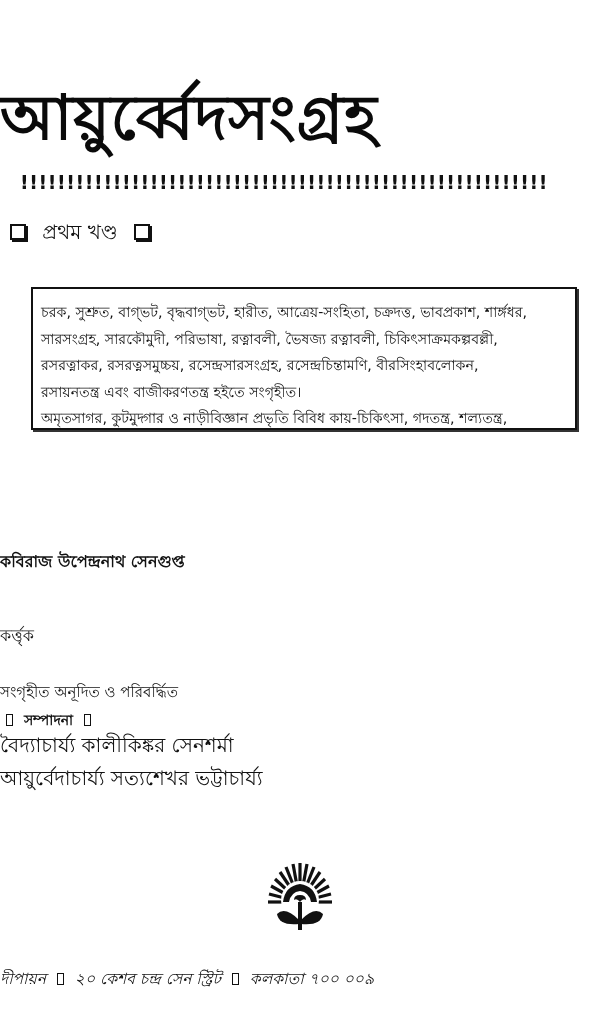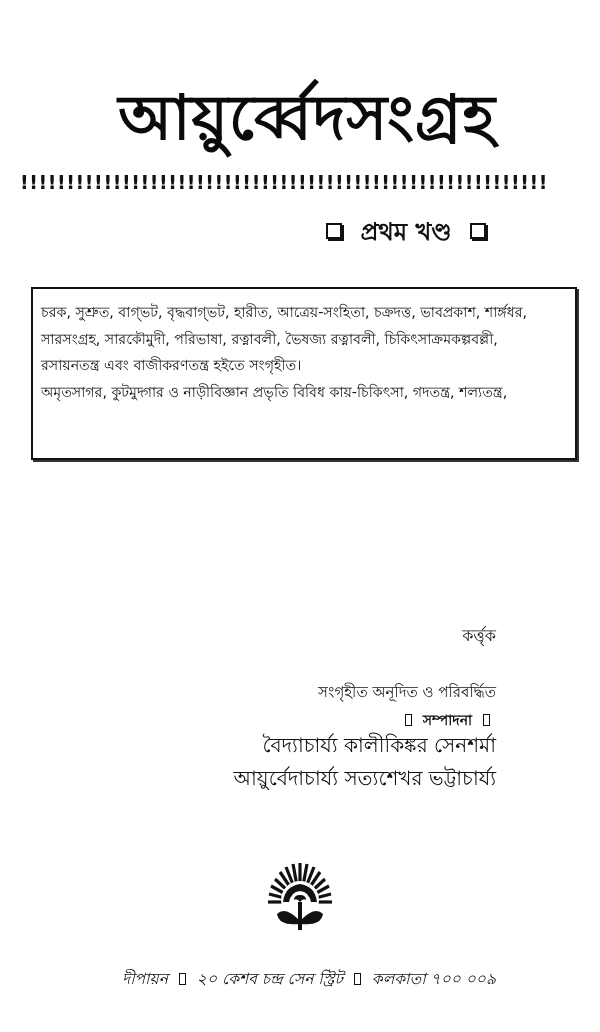--- a/index.html
+++ b/index.html
@@ -1,43 +1,43 @@
 <!DOCTYPE html>
 <html><head>
 <meta charset="utf-8">
 <style>
   html, body { margin: 0; padding: 0; }
   body {
     width: 600px; height: 1032px; background: #ffffff; color: #111111;
     font-family: "DejaVu Sans", sans-serif; position: relative; overflow: hidden;
   }
   .abs { position: absolute; }
-  .center { left: 0; width: 496px; text-align: right; }
+  .center { left: 0; width: 496px; text-align: left; }
   #title {
     top: 78px; font-size: 62px; font-weight: bold; letter-spacing: 1px;
     line-height: 80px; color: #0a0a0a;
   }
   #bangs {
     top: 170px; left: 20px; width: 572px; font-family: "DejaVu Sans", sans-serif;
     font-size: 19px; font-weight: bold; letter-spacing: 0.6px; white-space: nowrap; overflow: hidden;
     line-height: 24px; color: #111;
   }
   #volume {
-    top: 218px; font-size: 24px; font-weight: bold; line-height: 28px;
+    top: 218px; font-size: 20px; font-weight: normal; line-height: 28px;
   }
   .sq {
     display: inline-block; width: 12px; height: 12px; border: 2px solid #111;
     box-shadow: 2px 2px 0 #111; vertical-align: middle; margin: 0 10px; position: relative; top: -2px;
   }
   .sq-sm {
     display: inline-block; width: 5px; height: 10px; border: 1.5px solid #111;
     vertical-align: middle; margin: 0 6px; position: relative; top: -1px;
   }
   #sources-box {
-    top: 287px; left: 31px; width: 546px; height: 173px;
+    top: 287px; left: 31px; width: 546px; height: 143px;
     border: 2px solid #111; box-shadow: 2px 2px 0 #333;
     box-sizing: border-box; padding: 10px 6px 0 8px;
   }
   #sources-box .line {
     font-size: 14.2px; line-height: 26.5px; white-space: nowrap; color: #111;
   }
   #authors {
     top: 548px; font-size: 16px; font-weight: bold; line-height: 27px;
   }
   #by { top: 624px; font-size: 16px; line-height: 24px; }
@@ -56,25 +56,27 @@
 
 <div id="volume" class="abs center">
   <span class="sq"></span>
   <span>প্রথম খণ্ড</span>
   <span class="sq"></span>
 </div>
 
 <div id="sources-box" class="abs">
   <div class="line">চরক, সুশ্রুত, বাগ্ভট, বৃদ্ধবাগ্ভট, হারীত, আত্রেয়-সংহিতা, চক্রদত্ত, ভাবপ্রকাশ, শার্ঙ্গধর,</div>
   <div class="line">সারসংগ্রহ, সারকৌমুদী, পরিভাষা, রত্নাবলী, ভৈষজ্য রত্নাবলী, চিকিৎসাক্রমকল্পবল্লী,</div>
+  <div class="line">রসরত্নাকর, রসরত্নসমুচ্চয়, রসেন্দ্রসারসংগ্রহ, রসেন্দ্রচিন্তামণি, বীরসিংহাবলোকন,</div>
   <div class="line">রসায়নতন্ত্র এবং বাজীকরণতন্ত্র হইতে সংগৃহীত।</div>
   <div class="line">অমৃতসাগর, কুটমুদ্গার ও নাড়ীবিজ্ঞান প্রভৃতি বিবিধ কায়-চিকিৎসা, গদতন্ত্র, শল্যতন্ত্র,</div>
 </div>
 
 <div id="authors" class="abs center">
+  <div>কবিরাজ উপেন্দ্রনাথ সেনগুপ্ত</div>
 </div>
 
 <div id="by" class="abs center">কর্ত্তৃক</div>
 
 <div id="compiled" class="abs center">সংগৃহীত অনূদিত ও পরিবর্দ্ধিত</div>
 
 <div id="editing" class="abs center">
   <span class="sq-sm"></span>
   <span>সম্পাদনা</span>
   <span class="sq-sm"></span>

